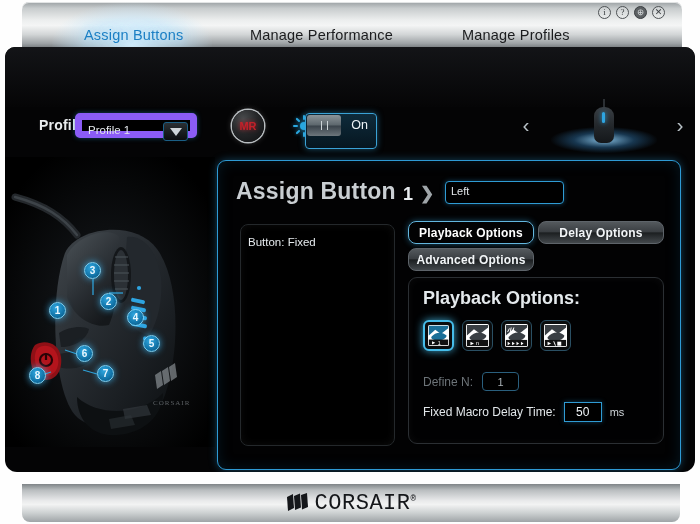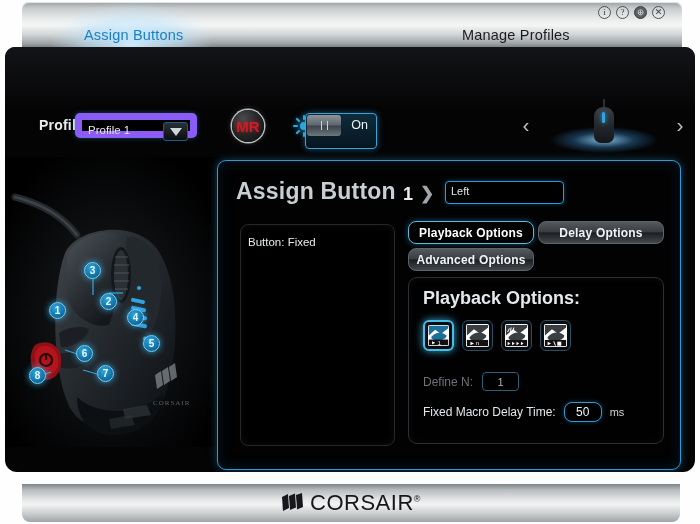--- a/index.html
+++ b/index.html
@@ -90,21 +90,21 @@
 
   .mrbtn {
     position: absolute; left: 227px; top: 63px; width: 32px; height: 32px;
     border-radius: 50%;
     background: radial-gradient(circle at 35% 28%, #4a4c4e 0%, #252729 45%, #0e0f11 100%);
     box-shadow: 0 0 0 1.5px #b9bec1, 0 0 7px rgba(255,255,255,.25);
     display:flex; align-items:center; justify-content:center;
     cursor: pointer;
   }
   .mrbtn span {
-    font-size: 15px; font-weight: bold; color: #c4212a;
+    font-size: 11px; font-weight: bold; color: #c4212a;
     text-shadow: 0 0 4px rgba(200,20,30,.8);
   }
 
   .sun { position: absolute; left: 288px; top: 68px; width: 22px; height: 22px; }
   .sun .core { position:absolute; left:7px; top:7px; width:8px; height:8px; border-radius:50%; background:#2aa8e0; box-shadow:0 0 5px rgba(42,168,224,.9); }
   .sun .ray { position:absolute; left:10px; top:0px; width:2px; height:4.5px; background:#2aa8e0; border-radius:1px; transform-origin: 1px 11px; box-shadow:0 0 4px rgba(42,168,224,.8); }
 
   .toggle {
     position: absolute; left: 300px; top: 66px; width: 72px; height: 36px;
     border-radius: 4px; border: 1px solid #3aa2d6;
@@ -247,21 +247,21 @@
     width: 37px; height: 19px; background:#000;
     border:1px solid #2a5f7d; border-radius:4px;
     display:flex; align-items:center; justify-content:center;
   }
   .smallbox span { font-size:11px; color:#a9b1b6; }
 
   .delayrow { position:absolute; left: 14px; top: 124px; display:flex; align-items:center; gap:8px; }
   .delaylbl { font-size: 12px; color:#e2e7ea; }
   .delaybox {
     width: 38px; height: 20px; background:#000;
-    border:1px solid #2f9bd4; border-radius:8px;
+    border:1px solid #2f9bd4; border-radius:0;
     display:flex; align-items:center; justify-content:center;
     box-shadow:0 0 5px rgba(40,150,210,.4);
   }
   .delaybox span { font-size:12px; color:#eef3f6; }
   .msunit { font-size:11px; color:#cfd5d9; }
 
   .watermark {
     position:absolute; left: 250px; top: 246px;
     font-size: 18px; color: rgba(150,158,163,.42);
     letter-spacing: .5px; pointer-events:none;
@@ -270,34 +270,35 @@
 
   
   .footer {
     position:absolute; left: 22px; top: 484px; width: 658px; height: 38px;
     background: linear-gradient(180deg,#7f8487 0%,#b9bdbf 16%,#e9eaeb 44%,#f2f3f3 54%,#cdd1d2 76%,#9fa4a7 100%);
     border-radius: 0 0 8px 8px;
     display:flex; align-items:center; justify-content:center; gap:5px;
   }
   .flag { width: 24px; height: 20px; position:relative; }
   .corsairword {
-    font-family: Liberation Sans, sans-serif; font-size: 22px;
+    font-family: Liberation Mono, monospace; font-size: 22px;
     letter-spacing: .5px; color:#15171a; font-weight: normal;
   }
   .reg { font-size: 9px; vertical-align: super; color:#15171a; }
 </style>
 </head>
 <body>
 
 <div id="app">
 
   <div class="tabbar">
     <div class="glowtab"></div>
     <div class="tabs">
       <div class="tab t0">Assign Buttons</div>
+      <div class="tab t1">Manage Performance</div>
       <div class="tab t2">Manage Profiles</div>
     </div>
     <div class="winicons">
       <div class="winicon">i</div>
       <div class="winicon">?</div>
       <div class="winicon globe">⊕</div>
       <div class="winicon">✕</div>
     </div>
   </div>
 

